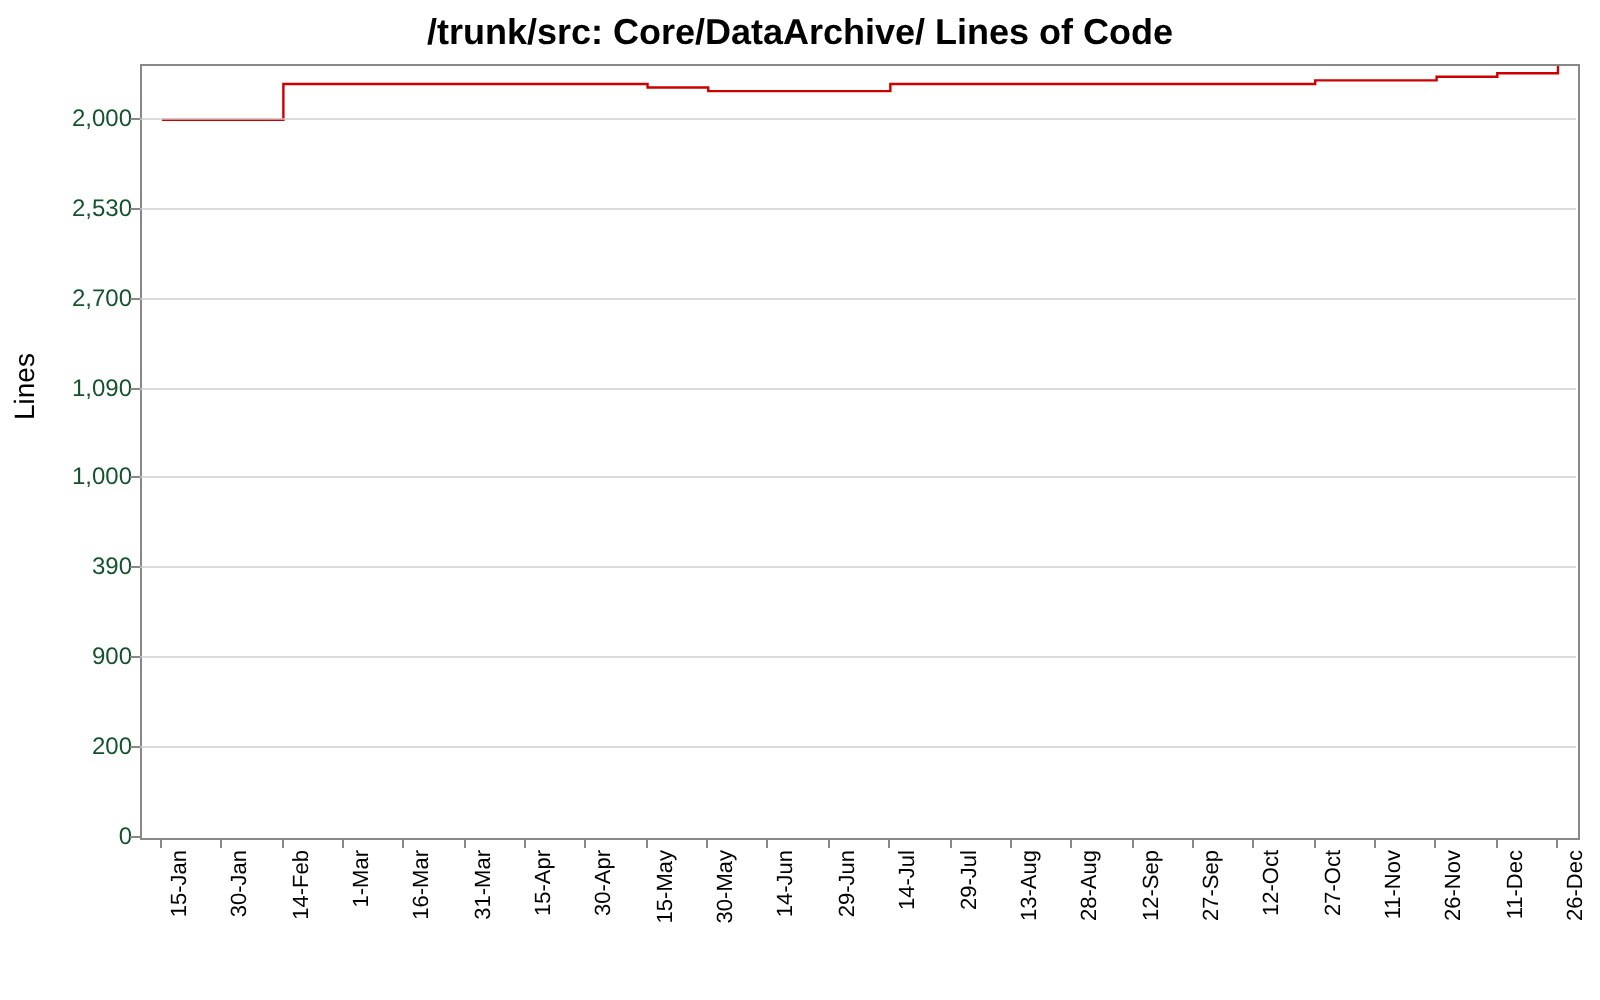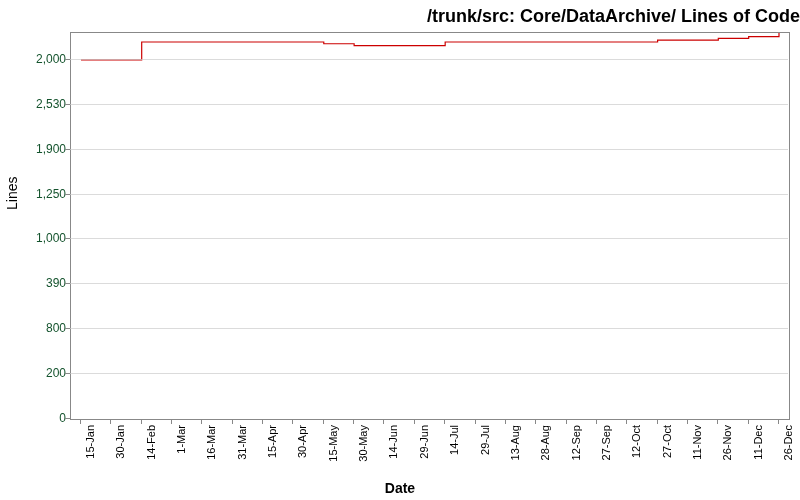--- a/index.html
+++ b/index.html
@@ -13,21 +13,21 @@
   .chart-container {
     position: relative;
     width: 800px;
     height: 500px;
   }
   .title {
     position: absolute;
     top: 6px;
     left: 0;
     width: 800px;
-    text-align: right;
+    text-align: center;
     font-size: 18px;
     font-weight: bold;
     color: #000;
   }
   .ylabel {
     position: absolute;
     left: 4px;
     top: 210px;
     transform: rotate(-90deg);
     transform-origin: left top;
@@ -106,45 +106,44 @@
     stroke: #cc0000;
     stroke-width: 1.2;
   }
 </style>
 </head>
 <body>
 
 <div class="chart-container">
   <div class="title">/trunk/src: Core/DataArchive/ Lines of Code</div>
   <div class="ylabel">Lines</div>
-  <div class="xlabel">Date</div>
   <div class="plot">
     <svg class="line-svg">
       <polyline id="series-line" points="10,26.93023255813955 40.34782608695653,26.93023255813955 40.34782608695653,26.93023255813955 70.69565217391306,26.93023255813955 70.69565217391306,8.976744186046517 101.04347826086956,8.976744186046517 101.04347826086956,8.976744186046517 131.3913043478261,8.976744186046517 131.3913043478261,8.976744186046517 161.7391304347826,8.976744186046517 161.7391304347826,8.976744186046517 192.08695652173913,8.976744186046517 192.08695652173913,8.976744186046517 222.43478260869563,8.976744186046517 222.43478260869563,8.976744186046517 252.7826086956522,8.976744186046517 252.7826086956522,10.77209302325582 283.1304347826087,10.77209302325582 283.1304347826087,12.567441860465124 313.4782608695652,12.567441860465124 313.4782608695652,12.567441860465124 343.82608695652175,12.567441860465124 343.82608695652175,12.567441860465124 374.17391304347825,12.567441860465124 374.17391304347825,8.976744186046517 404.5217391304348,8.976744186046517 404.5217391304348,8.976744186046517 434.8695652173913,8.976744186046517 434.8695652173913,8.976744186046517 465.21739130434776,8.976744186046517 465.21739130434776,8.976744186046517 495.5652173913044,8.976744186046517 495.5652173913044,8.976744186046517 525.9130434782609,8.976744186046517 525.9130434782609,8.976744186046517 556.2608695652174,8.976744186046517 556.2608695652174,8.976744186046517 586.6086956521739,8.976744186046517 586.6086956521739,7.1813953488372135 616.9565217391304,7.1813953488372135 616.9565217391304,7.1813953488372135 647.304347826087,7.1813953488372135 647.304347826087,5.38604651162791 677.6521739130435,5.38604651162791 677.6521739130435,3.5906976744186068 708,3.5906976744186068 708,-1.7953488372093602 698.895652173913,-1.7953488372093602 698.895652173913,-3.5906976744186068 704.895652173913,-3.5906976744186068 704.895652173913,-1.7953488372093602 708,-1.7953488372093602"></polyline>
     </svg>
   </div>
   <div id="ticks-layer">
       <div class="ytick-label" style="top: 418px;">0</div>
       <div class="ytick-line" style="top: 418px;"></div>
       <div class="ytick-label" style="top: 373.116px;">200</div>
       <div class="ytick-line" style="top: 373.116px;"></div>
       <div class="gridline" style="top: 373.116px;"></div>
-      <div class="ytick-label" style="top: 328.233px;">800</div>
+      <div class="ytick-label" style="top: 328.233px;">900</div>
       <div class="ytick-line" style="top: 328.233px;"></div>
       <div class="gridline" style="top: 328.233px;"></div>
       <div class="ytick-label" style="top: 283.349px;">390</div>
       <div class="ytick-line" style="top: 283.349px;"></div>
       <div class="gridline" style="top: 283.349px;"></div>
       <div class="ytick-label" style="top: 238.465px;">1,000</div>
       <div class="ytick-line" style="top: 238.465px;"></div>
       <div class="gridline" style="top: 238.465px;"></div>
-      <div class="ytick-label" style="top: 193.581px;">1,250</div>
+      <div class="ytick-label" style="top: 193.581px;">1,090</div>
       <div class="ytick-line" style="top: 193.581px;"></div>
       <div class="gridline" style="top: 193.581px;"></div>
-      <div class="ytick-label" style="top: 148.698px;">1,900</div>
+      <div class="ytick-label" style="top: 148.698px;">2,700</div>
       <div class="ytick-line" style="top: 148.698px;"></div>
       <div class="gridline" style="top: 148.698px;"></div>
       <div class="ytick-label" style="top: 103.814px;">2,530</div>
       <div class="ytick-line" style="top: 103.814px;"></div>
       <div class="gridline" style="top: 103.814px;"></div>
       <div class="ytick-label" style="top: 58.9302px;">2,000</div>
       <div class="ytick-line" style="top: 58.9302px;"></div>
       <div class="gridline" style="top: 58.9302px;"></div>
       <div class="xtick-line" style="left: 80px;"></div>
       <div class="xtick-label" style="left: 84px;">15-Jan</div>

